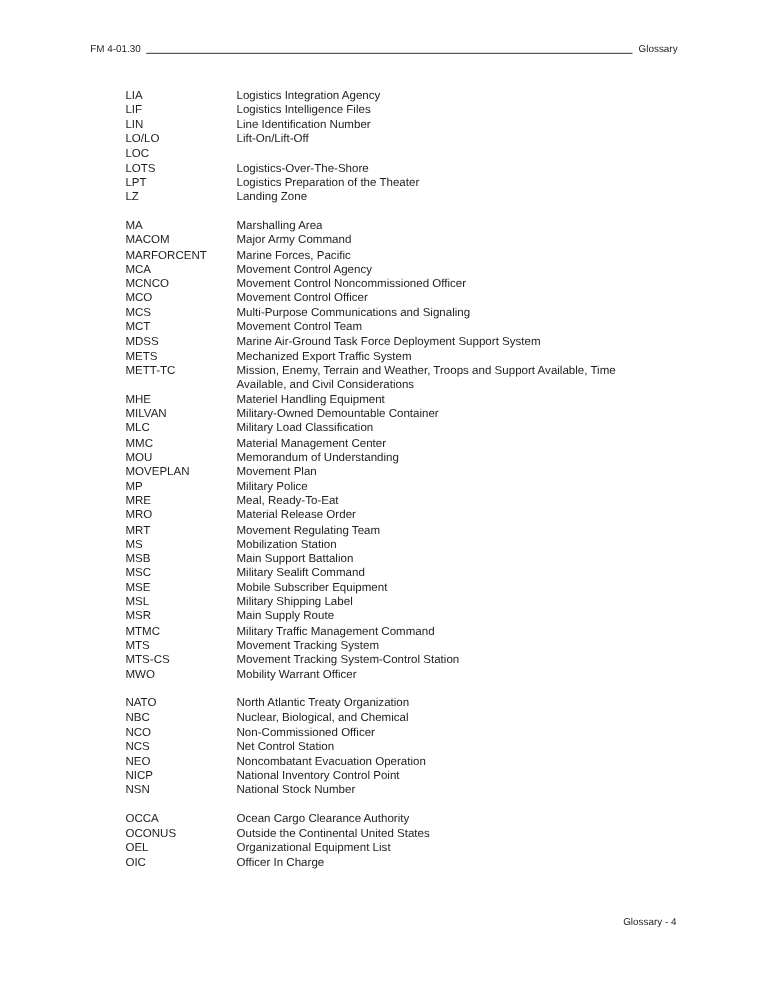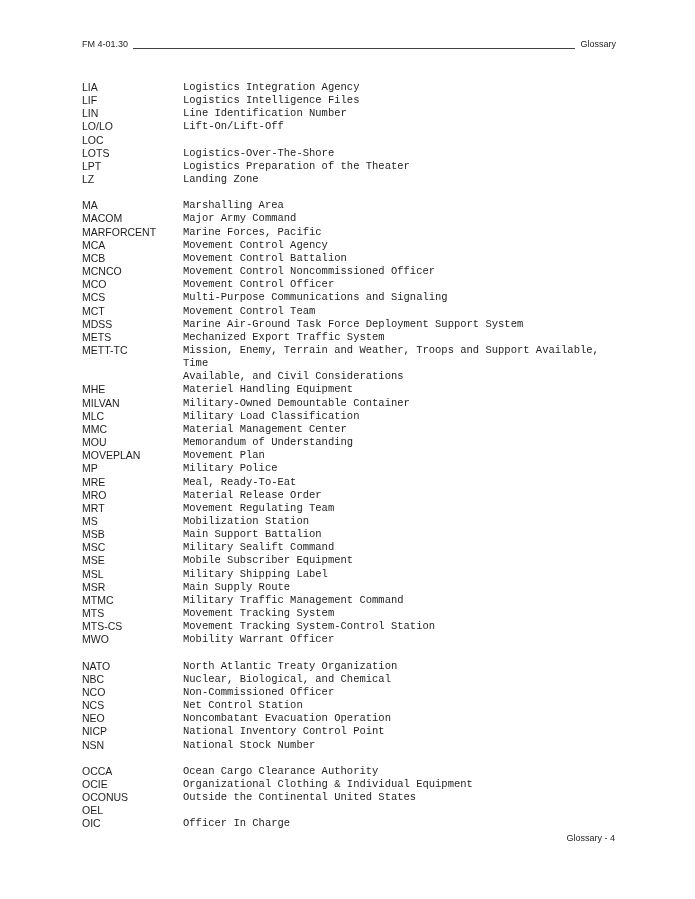--- a/index.html
+++ b/index.html
@@ -41,30 +41,30 @@
     right: 60px;
   }
   .group {
     margin-bottom: 13px;
   }
   .entry {
     display: flex;
     align-items: flex-start;
     font-size: 10.5px;
     line-height: 13.15px;
+    margin-left: 32px;
   }
   .acronym {
     width: 101px;
     flex: 0 0 101px;
   }
   .definition {
     flex: 1 1 auto;
     max-width: 430px;
     white-space: pre-line;
-    font-family: Liberation Mono, monospace;
   }
   .footer {
     position: absolute;
     top: 833px;
     left: 82px;
     right: 80px;
     text-align: right;
     font-size: 9px;
     color: #1e1e1e;
   }
@@ -125,24 +125,20 @@
         </div>
         <div class="entry">
           <span class="acronym">MARFORCENT</span>
           <span class="definition">Marine Forces, Pacific</span>
         </div>
         <div class="entry">
           <span class="acronym">MCA</span>
           <span class="definition">Movement Control Agency</span>
         </div>
         <div class="entry">
-          <span class="acronym">MCB</span>
-          <span class="definition">Movement Control Battalion</span>
-        </div>
-        <div class="entry">
           <span class="acronym">MCNCO</span>
           <span class="definition">Movement Control Noncommissioned Officer</span>
         </div>
         <div class="entry">
           <span class="acronym">MCO</span>
           <span class="definition">Movement Control Officer</span>
         </div>
         <div class="entry">
           <span class="acronym">MCS</span>
           <span class="definition">Multi-Purpose Communications and Signaling</span>
@@ -274,29 +270,26 @@
           <span class="acronym">NSN</span>
           <span class="definition">National Stock Number</span>
         </div>
       </div>
       <div class="group">
         <div class="entry">
           <span class="acronym">OCCA</span>
           <span class="definition">Ocean Cargo Clearance Authority</span>
         </div>
         <div class="entry">
-          <span class="acronym">OCIE</span>
-          <span class="definition">Organizational Clothing &amp; Individual Equipment</span>
-        </div>
-        <div class="entry">
           <span class="acronym">OCONUS</span>
           <span class="definition">Outside the Continental United States</span>
         </div>
         <div class="entry">
           <span class="acronym">OEL</span>
+          <span class="definition">Organizational Equipment List</span>
         </div>
         <div class="entry">
           <span class="acronym">OIC</span>
           <span class="definition">Officer In Charge</span>
         </div>
       </div>
     </div>
 
   <div class="footer">
     <span>Glossary - 4</span>

